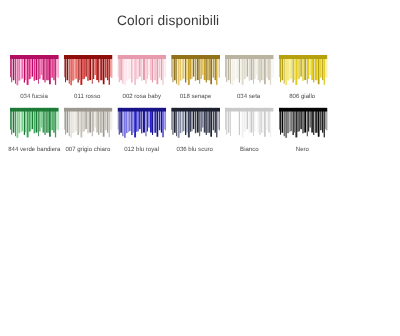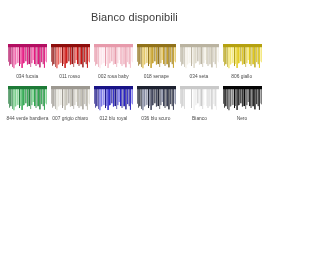--- a/index.html
+++ b/index.html
@@ -62,21 +62,21 @@
     white-space: nowrap;
     transform: scale(1.35);
     transform-origin: center top;
   }
 </style>
 </head>
 <body>
 
 <div class="page">
 
-  <div class="page-title">Bianco disponibili</div>
+  <div class="page-title">Colori disponibili</div>
 
   <div class="swatch-grid" id="swatch-grid">
       <div class="swatch-row">
         <div class="swatch-cell">
           <div class="swatch-img"><svg width="39" height="25" viewBox="0 0 39 25" preserveAspectRatio="none" xmlns="http://www.w3.org/2000/svg">
               <rect x="0" y="0" width="39" height="25" fill="#ffffff"></rect>
               <rect x="0.00" y="0" width="0.63" height="17.78" fill="#b30f62"></rect>
               <rect x="1.02" y="0" width="0.72" height="21.73" fill="#b30f62"></rect>
               <rect x="2.23" y="0" width="1.28" height="20.21" fill="#b30f62"></rect>
               <rect x="4.02" y="0" width="0.64" height="22.95" fill="#b30f62"></rect>

